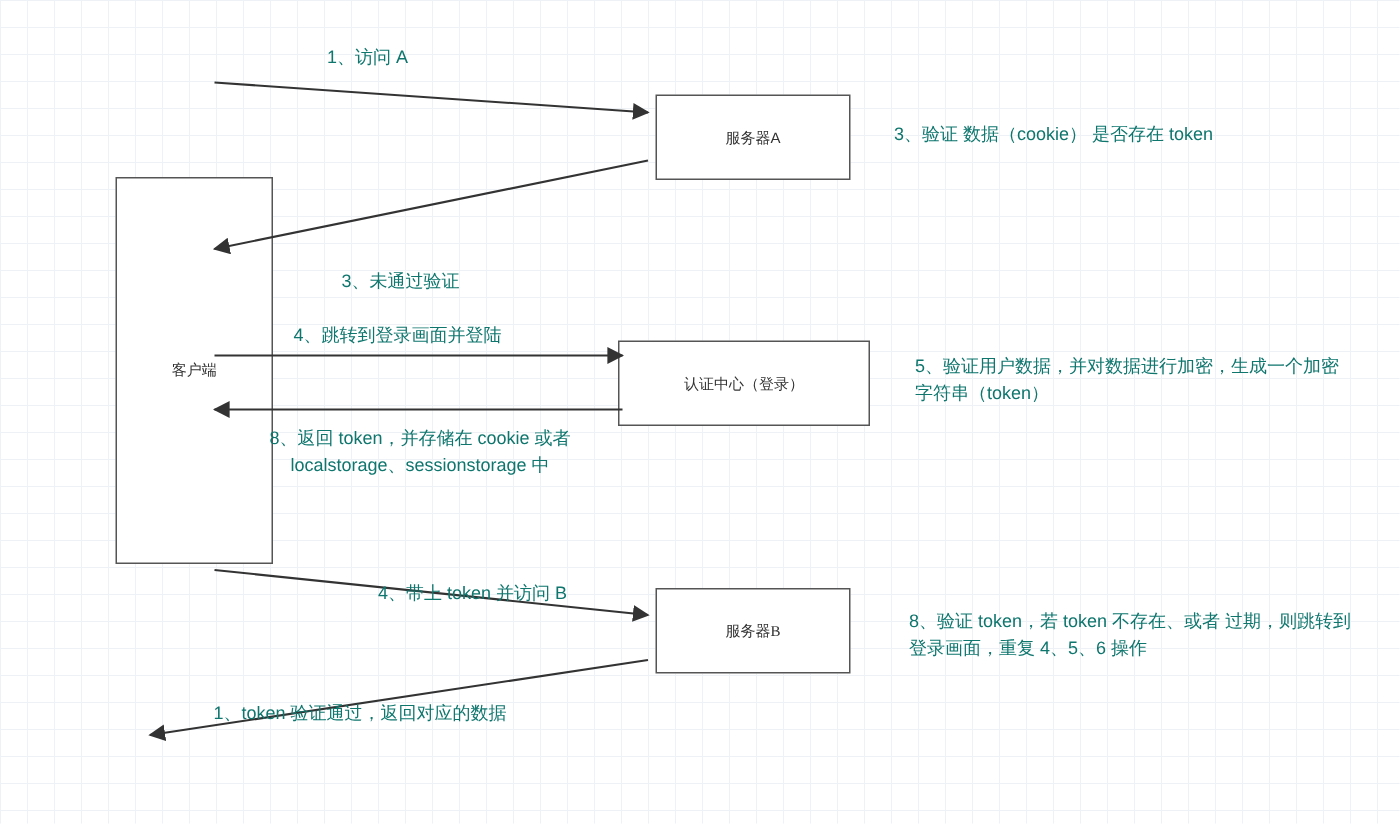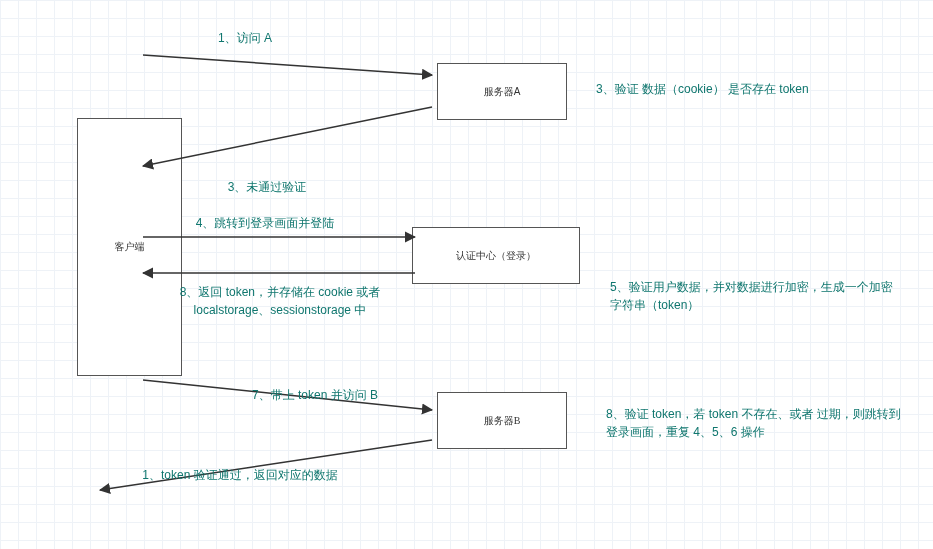--- a/index.html
+++ b/index.html
@@ -82,21 +82,21 @@
 </svg>
 
 <div class="label" style="left:170px; top:29px; width:150px;">1、访问 A</div>
 
 <div class="label" style="left:596px; top:80px; width:280px; text-align:left;">3、验证 数据（cookie） 是否存在 token</div>
 
 <div class="label" style="left:192px; top:146px; width:150px;margin-top:32px;">3、未通过验证</div>
 
 <div class="label" style="left:155px; top:214px; width:220px;">4、跳转到登录画面并登陆</div>
 
-<div class="label" style="left:610px; top:235px; width:290px; text-align:left;margin-top:43px;">5、验证用户数据，并对数据进行加密，生成一个加密字符串（token）</div>
+<div class="label" style="left:610px; top:235px; width:290px; text-align:left;">5、验证用户数据，并对数据进行加密，生成一个加密字符串（token）</div>
 
 <div class="label" style="left:170px; top:283px; width:220px;">8、返回 token，并存储在 cookie 或者 localstorage、sessionstorage 中</div>
 
-<div class="label" style="left:215px; top:386px; width:200px;">7、带上 token 并访问 B</div>
+<div class="label" style="left:215px; top:386px; width:200px;">4、带上 token 并访问 B</div>
 
 <div class="label" style="left:606px; top:405px; width:300px; text-align:left;">8、验证 token，若 token 不存在、或者 过期，则跳转到 登录画面，重复 4、5、6 操作</div>
 
 <div class="label" style="left:130px; top:466px; width:220px;">1、token 验证通过，返回对应的数据</div>
 
 </body></html>

